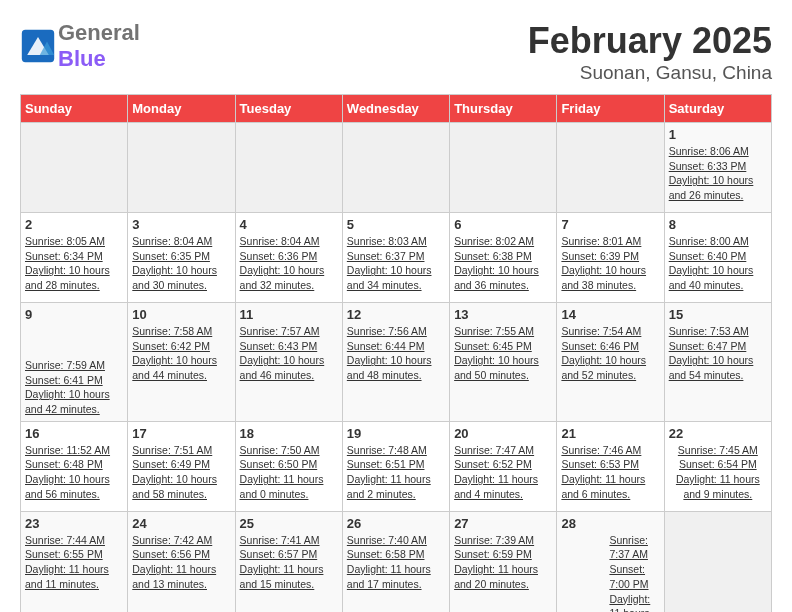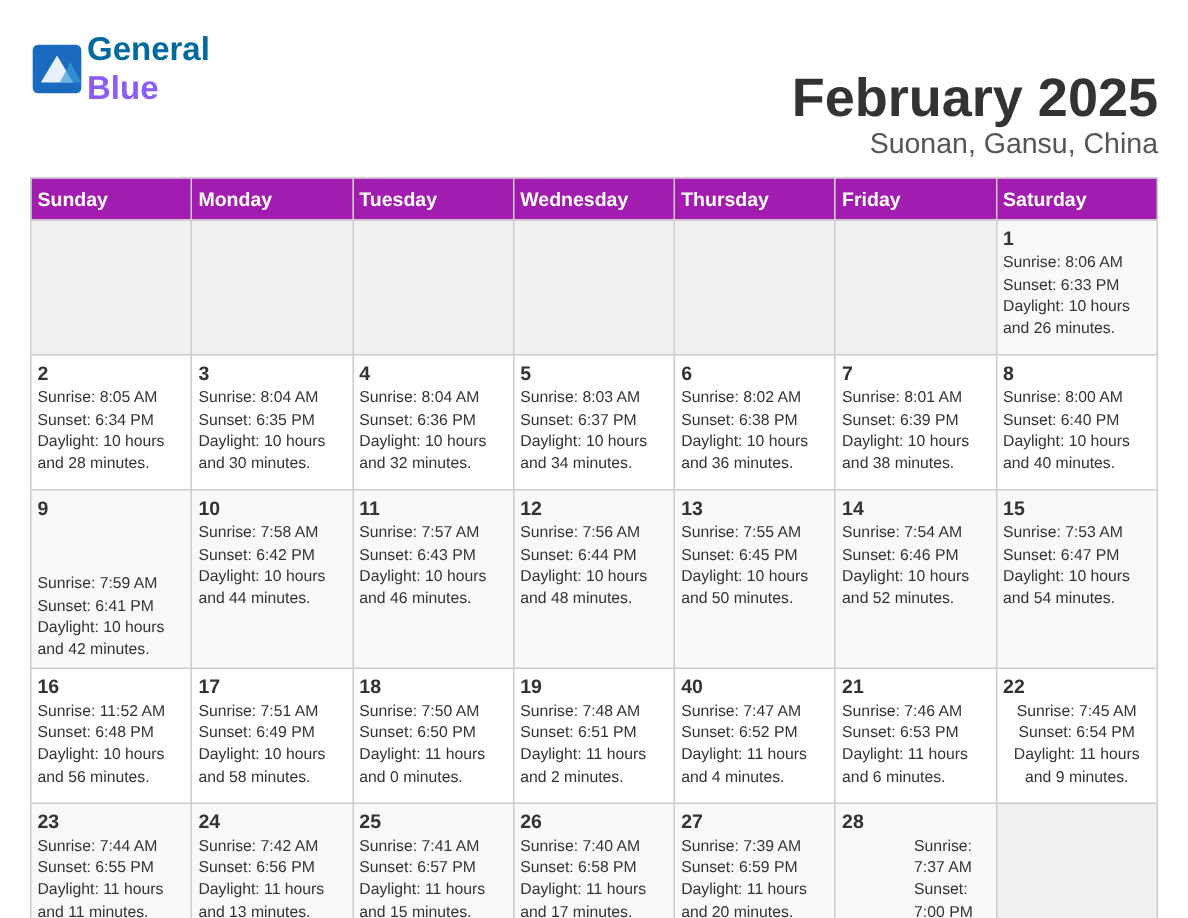--- a/index.html
+++ b/index.html
@@ -16,47 +16,46 @@
       align-items: flex-start;
       margin-bottom: 10px;
     }
     .logo {
       display: flex;
       align-items: center;
       font-size: 22px;
       font-weight: bold;
       color: #333;
     }
-    .logo-general { color: #0369a1; }
+    .logo-general { color: #737373; }
     .logo-blue { color: #8b5cf6; margin-top: 43px; }
     .logo-icon {
       width: 36px;
       height: 36px;
       margin-right: 2px;
     }
     .title-block {
       text-align: right;
     }
     .calendar-title {
       font-size: 36px;
       font-weight: bold;
       color: #333;
-      margin-top: 24px;
     }
     .calendar-subtitle {
       font-size: 19px;
       color: #555;
     }
     table {
       width: 100%;
       border-collapse: collapse;
       font-size: 11px;
     }
     thead th {
-      background-color: #a21caf;
+      background-color: #ef4444;
       color: #fff;
       padding: 6px 4px;
       text-align: left;
       font-size: 13px;
       font-weight: bold;
       border: 1px solid #ccc;
     }
     tbody td {
       vertical-align: top;
       border: 1px solid #ccc;
@@ -75,20 +74,21 @@
       font-size: 13px;
       font-weight: bold;
       color: #333;
       display: block;
       margin-bottom: 2px;
     }
     .day-info {
       color: #333;
       font-size: 10.5px;
       line-height: 1.4;
+      text-decoration: underline;
     }
     .empty-cell {
       background: #f0f0f0 !important;
     }
   </style>
 </head>
 <body>
 
 <div class="header">
   <div class="logo">
@@ -242,21 +242,21 @@
 Sunset: 6:50 PM
 Daylight: 11 hours and 0 minutes.</div>
         </td>
         <td>
           <span class="day-num">19</span>
           <div class="day-info" style="white-space: pre-line;">Sunrise: 7:48 AM
 Sunset: 6:51 PM
 Daylight: 11 hours and 2 minutes.</div>
         </td>
         <td>
-          <span class="day-num">40</span>
+          <span class="day-num">20</span>
           <div class="day-info" style="white-space: pre-line;">Sunrise: 7:47 AM
 Sunset: 6:52 PM
 Daylight: 11 hours and 4 minutes.</div>
         </td>
         <td>
           <span class="day-num">21</span>
           <div class="day-info" style="white-space: pre-line;">Sunrise: 7:46 AM
 Sunset: 6:53 PM
 Daylight: 11 hours and 6 minutes.</div>
         </td>

